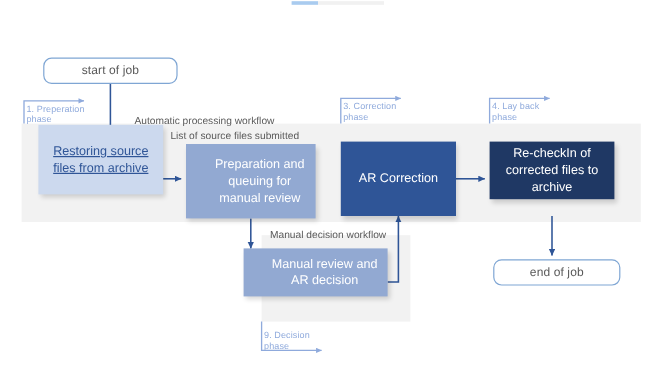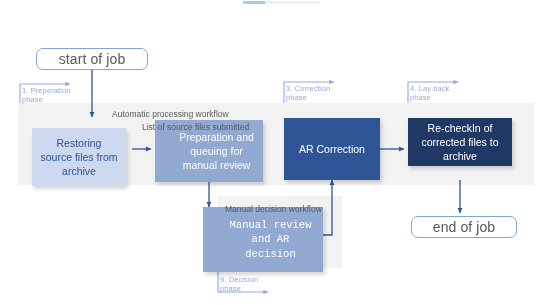--- a/index.html
+++ b/index.html
@@ -48,21 +48,21 @@
   }
 
   
   .terminator {
     position: absolute;
     box-sizing: border-box;
     border: 1px solid #7fa6d4;
     border-radius: 7px;
     background: #ffffff;
     color: #595959;
-    font-size: 14px;
+    font-size: 10px;
     display: flex;
     align-items: center;
     justify-content: center;
     letter-spacing: .1px;
   }
   #start-of-job { left: 36px; top: 48px; width: 112px; height: 22px; }
   #end-of-job   { left: 411px; top: 216px; width: 106px; height: 22px; }
 
   
   .pbox {
@@ -75,25 +75,25 @@
     font-size: 10.5px;
     line-height: 1.35;
     padding: 4px 8px;
     box-shadow: 2px 3px 4px rgba(0,0,0,0.16);
   }
   .pbox-light { background: #ccd9ee; color: #2f5597; }
   .pbox-mid   { background: #92a9d2; color: #ffffff; padding-left: 23px; }
   .pbox-dark  { background: #2f5597; color: #ffffff; }
   .pbox-navy  { background: #1f3864; color: #ffffff; }
 
-  #box-restore  { left: 32px;  top: 128px; width: 94px; height: 58px; }
+  #box-restore  { left: 32px;  top: 104px; width: 104px; height: 58px; text-decoration: underline; }
   #box-prepare  { left: 155px; top: 120px; width: 108px; height: 62px; }
   #box-arcorr   { left: 284px; top: 118px; width: 96px;  height: 62px; }
   #box-recheck  { left: 408px; top: 118px; width: 104px; height: 48px; }
-  #box-manual   { left: 203px; top: 207px; width: 120px; height: 65px; font-family: Liberation Mono, monospace; }
+  #box-manual   { left: 203px; top: 207px; width: 120px; height: 40px; }
 
   
   .phase {
     position: absolute;
     font-size: 7.5px;
     line-height: 1.25;
     color: #8faadc;
     white-space: pre-line;
     letter-spacing: .1px;
   }
@@ -101,21 +101,20 @@
   #phase-3 { left: 286px; top: 84px; width: 52px; }
   #phase-4 { left: 410px; top: 84px; width: 52px; }
   #phase-2 { left: 220px; top: 275px; width: 52px; }
 
   
   .flow-label {
     position: absolute;
     font-size: 8.5px;
     color: #595959;
     white-space: nowrap;
-    margin-top: 14px;
   }
   #label-auto   { left: 112px; top: 95px; }
   #label-list   { left: 142px; top: 108px; }
   #label-manual { left: 225px; top: 190px; }
 
   
   #wires {
     position: absolute;
     left: 0; top: 0;
     width: 542px; height: 305px;

